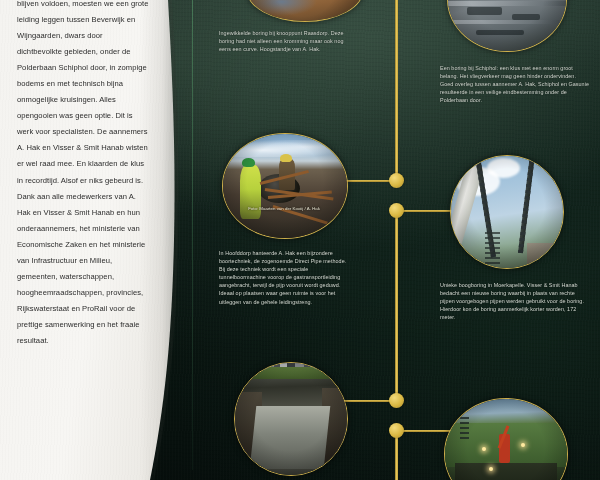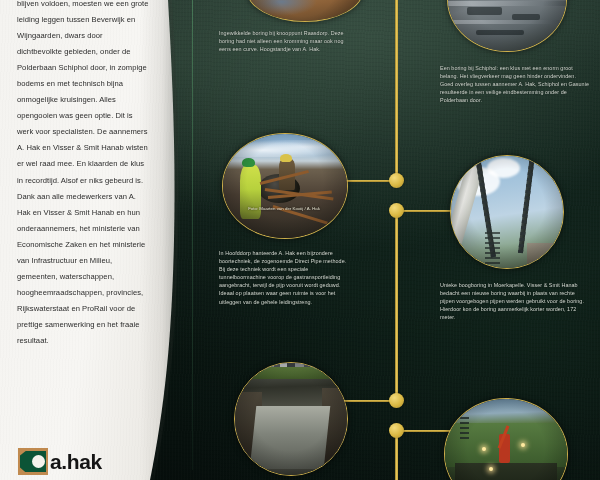--- a/index.html
+++ b/index.html
@@ -262,21 +262,14 @@
 
   <div class="page-white">
     <div class="grain"></div>
   </div>
   <div class="white-gutter"></div>
 
   <div class="body-col">
     <p>blijven voldoen, moesten we een grote leiding leggen tussen Beverwijk en Wijngaarden, dwars door dichtbevolkte gebieden, onder de Polderbaan Schiphol door, in zompige bodems en met technisch bijna onmogelijke kruisingen. Alles opengooien was geen optie. Dit is werk voor specialisten. De aannemers A. Hak en Visser &amp; Smit Hanab wisten er wel raad mee. En klaarden de klus in recordtijd. Alsof er niks gebeurd is. Dank aan alle medewerkers van A. Hak en Visser &amp; Smit Hanab en hun onderaannemers, het ministerie van Economische Zaken en het ministerie van Infrastructuur en Milieu, gemeenten, waterschappen, hoogheemraadschappen, provincies, Rijkswaterstaat en ProRail voor de prettige samenwerking en het fraaie resultaat.</p>
   </div>
 
-  <div class="logo">
-    <div class="logo-mark">
-      <div class="leaf"></div>
-      <div class="dot"></div>
-    </div>
-    <div class="logo-text">a.hak</div>
-  </div>
 
 </div>
 
 </body></html>

